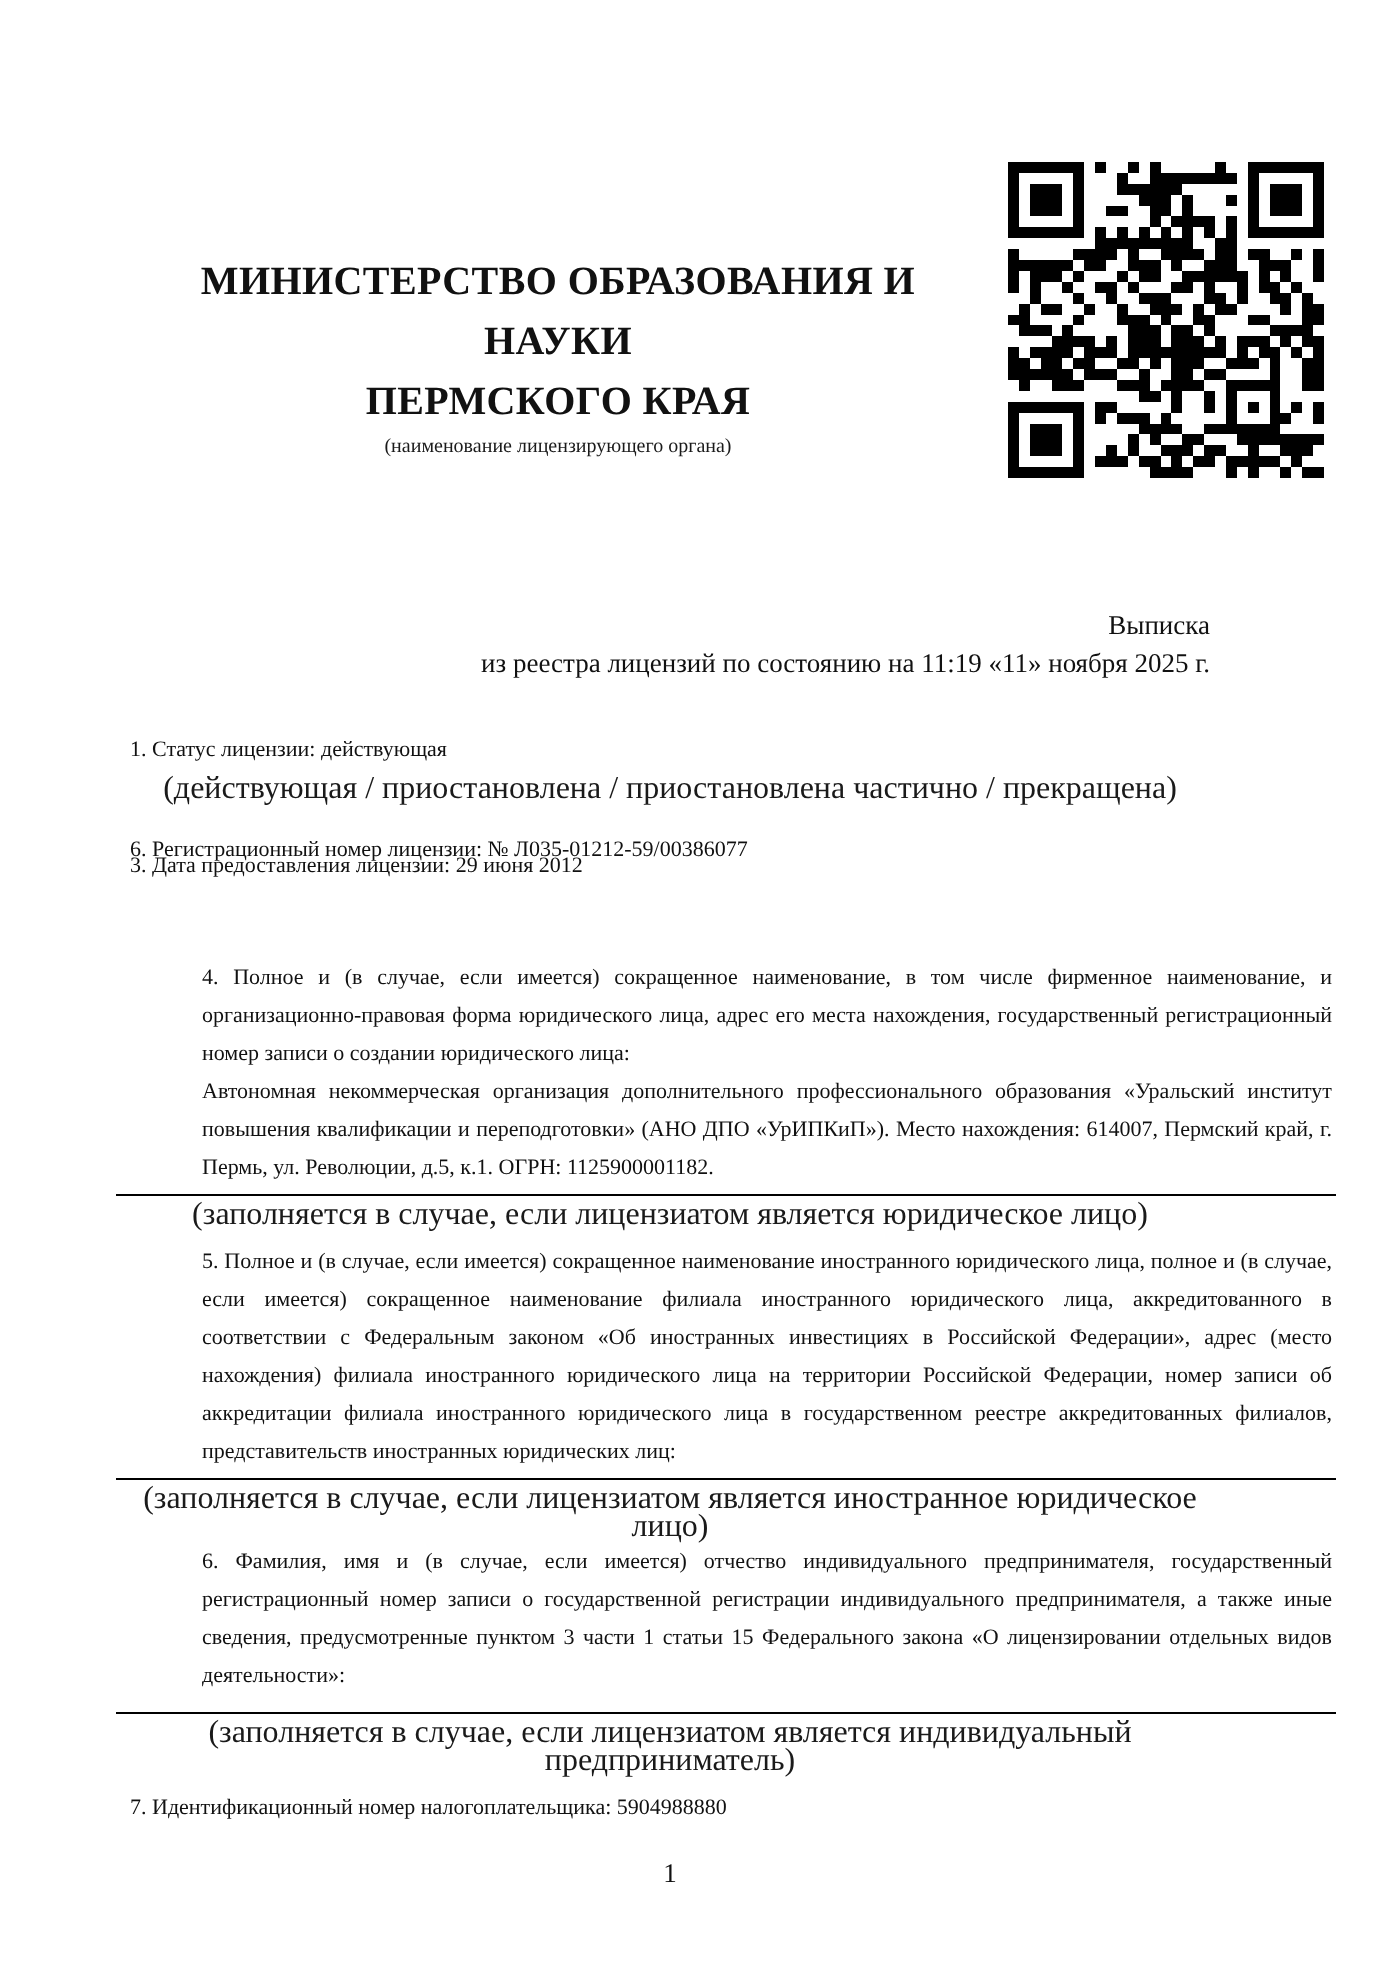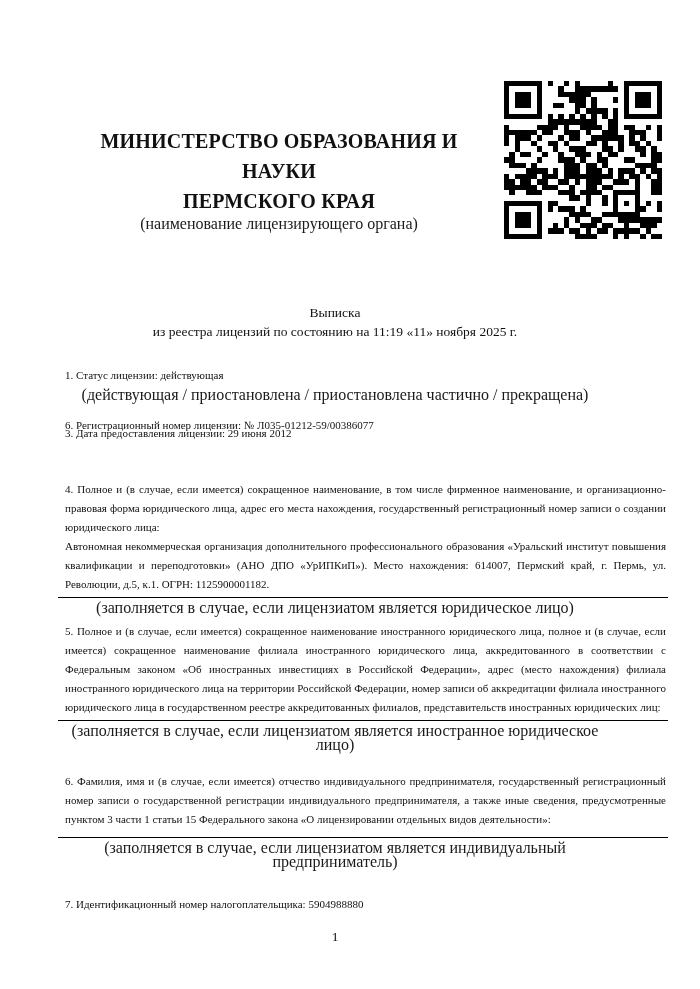--- a/index.html
+++ b/index.html
@@ -7,40 +7,40 @@
     width:700px;height:989px;background:#ffffff;overflow:hidden;
     font-family:"Liberation Serif","DejaVu Serif",serif;color:#111;
     position:relative;
   }
   .abs{position:absolute;}
   .page{width:700px;height:989px;position:relative;}
 
   
   .org{left:65px;top:126px;width:428px;text-align:center;}
   .org-line{font-weight:bold;font-size:20px;line-height:30px;letter-spacing:0.2px;}
-  .org-caption{font-size:16px;line-height:14px;margin-top:1px;color:#1a1a1a;}
+  .org-caption{font-size:10px;line-height:14px;margin-top:1px;color:#1a1a1a;}
 
   
   .qr{left:504px;top:81px;width:158px;height:158px;}
   .qr svg{display:block;width:158px;height:158px;shape-rendering:crispEdges;}
 
   
-  .doc-title{left:65px;top:303px;width:540px;text-align:center;font-size:13.5px;line-height:19px;}
+  .doc-title{left:65px;top:303px;width:540px;text-align:right;font-size:13.5px;line-height:19px;}
 
   
   .sec{left:65px;width:601px;}
   .sec1{top:366px;}
   .sec2{top:416px;}
   .sec3{top:424px;}
   .sec4{top:480px;}
   .sec5{top:622px;}
   .sec6{top:772px;}
   .sec7{top:895px;}
   .body-text{font-size:11px;line-height:19px;}
-  .just{text-align:justify;}
+  .just{text-align:justify;margin-left:36px;}
   .caption{width:540px;text-align:center;font-size:16px;line-height:14px;margin-top:3px;color:#1a1a1a;}
   .rule{width:610px;margin-left:-7px;border:none;border-top:1.6px solid #000;margin-top:3px;margin-bottom:0;}
   .rule-gap{margin-top:8px;}
 
   .page-number{left:65px;top:929px;width:540px;text-align:center;font-size:13.5px;line-height:16px;}
 </style>
 </head>
 <body>
 
 <div class="page">

